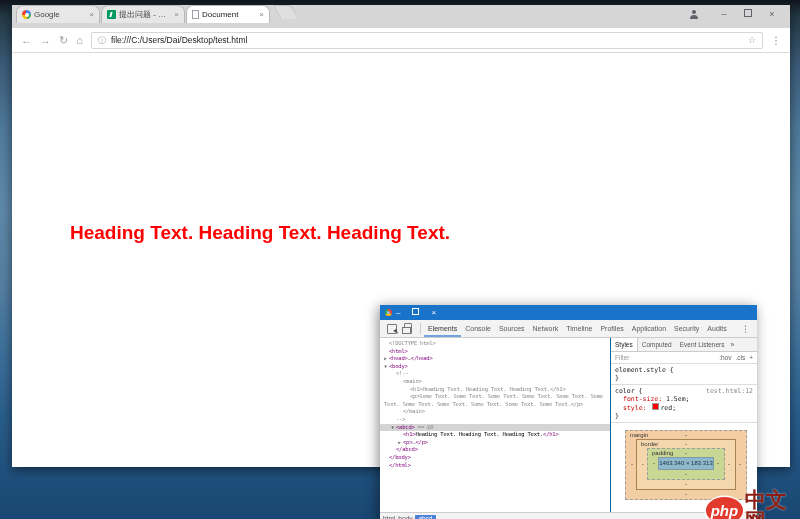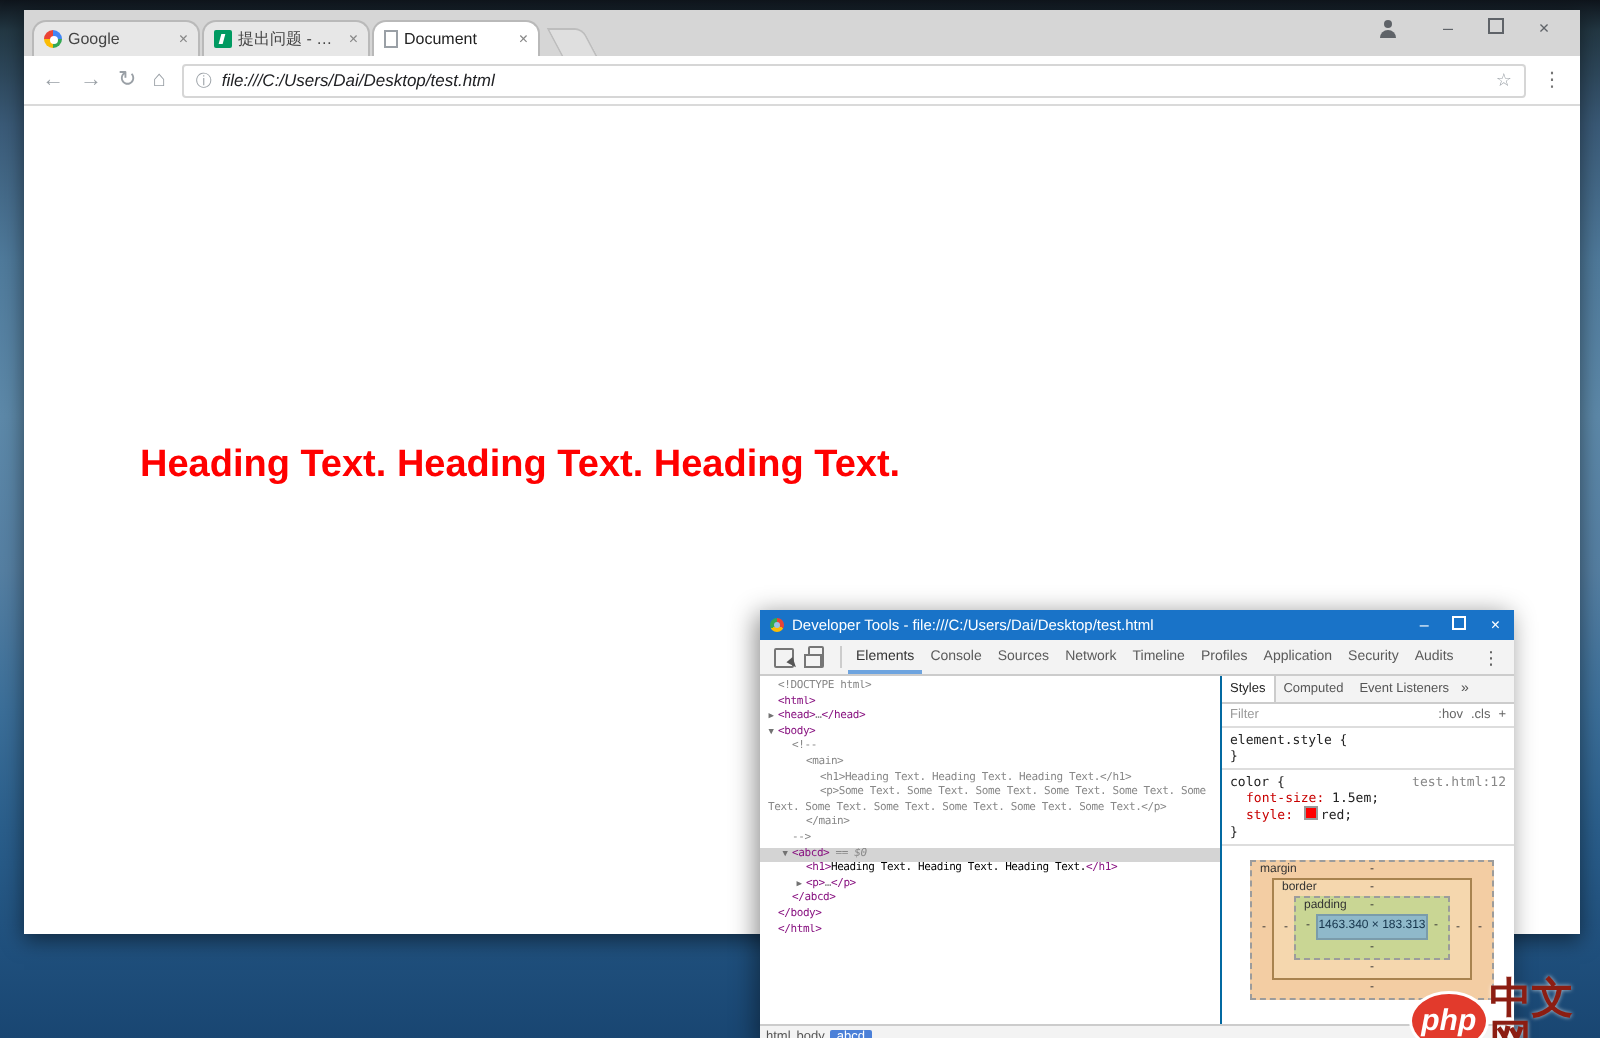--- a/index.html
+++ b/index.html
@@ -2,21 +2,21 @@
 <html><head>
 <meta charset="utf-8">
 <style>
   html,body{margin:0;padding:0;background:#000;}
   .screen{position:relative;width:800px;height:519px;overflow:hidden;
     font-family:"Liberation Sans",sans-serif;
     background:linear-gradient(180deg,#0f151c 0%,#233844 3%,#3a5a77 12%,#4f7a9b 25%,#5d89a9 40%,#557fa2 55%,#3c6f99 68%,#2a5e8b 80%,#1f4f7c 92%,#194672 100%);}
   
   .browser{position:absolute;left:12px;top:5px;width:778px;height:462px;background:#fff;
     box-shadow:0 3px 10px rgba(0,0,0,.5);display:flex;flex-direction:column;z-index:1;}
-  .tabstrip{height:23px;background:#d6d6d6;display:flex;align-items:flex-end;padding-left:4px;position:relative;flex:none;}
+  .tabstrip{height:23px;background:#d6d6d6;display:flex;align-items:flex-start;padding-left:4px;position:relative;flex:none;}
   .tabs{display:flex;align-items:flex-end;}
   .tab{height:18px;width:84px;box-sizing:border-box;display:flex;align-items:center;gap:3px;padding:0 5px;
     border-radius:7px 7px 0 0;font-size:8px;color:#444;background:#e7e7e7;border:1px solid #b9b9b9;border-bottom:none;margin-right:1px;}
   .tab.active{background:#fff;color:#222;z-index:2;}
   .tab-label{flex:1;white-space:nowrap;overflow:hidden;text-overflow:ellipsis;}
   .tab-close{color:#878787;font-size:8px;line-height:1;}
   .fav{flex:none;}
   .fav-google{width:9px;height:9px;border-radius:50%;background:conic-gradient(#4285f4 0 25%,#34a853 25% 50%,#fbbc05 50% 75%,#ea4335 75% 100%);position:relative;}
   .fav-google::after{content:"";position:absolute;inset:2.5px;background:#fff;border-radius:50%;}
   .fav-segmentfault{width:9px;height:9px;background:#009a61;border-radius:1px;position:relative;}
@@ -26,21 +26,21 @@
   .win-controls{position:absolute;right:6px;top:1px;display:flex;gap:0;align-items:center;height:16px;}
   .win-btn{width:24px;text-align:center;color:#5f6368;font-size:9px;line-height:16px;}
   .profile-ic{width:9px;height:9px;position:relative;margin-right:14px;}
   .profile-ic::before{content:"";position:absolute;left:2.5px;top:0;width:4px;height:4px;border-radius:50%;background:#5f6368;}
   .profile-ic::after{content:"";position:absolute;left:0.5px;bottom:0;width:8px;height:4px;border-radius:4px 4px 0 0;background:#5f6368;}
   .max-glyph{display:inline-block;width:6px;height:6px;border:1px solid #5f6368;}
   .toolbar{height:24px;background:#fff;display:flex;align-items:center;gap:8px;padding:0 9px;border-bottom:1px solid #dadada;flex:none;}
   .nav-ic{color:#9aa0a6;font-size:11px;line-height:1;}
   .urlbox{flex:1;height:15px;border:1px solid #d6d6d6;border-radius:2px;display:flex;align-items:center;gap:5px;padding:0 6px;font-size:8.5px;color:#202124;}
   .info-ic{color:#9aa0a6;font-size:8px;}
-  .url-text{flex:1;white-space:nowrap;overflow:hidden;font-style:italic;}
+  .url-text{flex:1;white-space:nowrap;overflow:hidden;}
   .star-ic{color:#9aa0a6;font-size:9px;}
   .menu-ic{color:#757575;font-size:10px;letter-spacing:0;}
   .page{flex:1;background:#fff;position:relative;overflow:hidden;}
   .page-h1{position:absolute;left:58px;top:169px;font-size:19px;font-weight:bold;color:#ff0000;white-space:nowrap;}
   .page-p{position:absolute;left:58px;top:211px;font-size:12px;color:#ff0000;white-space:nowrap;}
   
   .devtools{position:absolute;left:380px;top:305px;width:377px;height:218px;background:#fff;
     box-shadow:-2px 2px 12px rgba(0,0,0,.45);display:flex;flex-direction:column;z-index:10;}
   .dt-title{height:15px;background:#1973c8;color:#fff;display:flex;align-items:center;gap:4px;padding:0 5px;font-size:7.5px;flex:none;}
   .dt-fav{width:7px;height:7px;border-radius:50%;background:conic-gradient(#ea4335 0 33%,#fbbc05 33% 66%,#34a853 66% 100%);position:relative;flex:none;}
@@ -149,21 +149,20 @@
       <span class="menu-ic">⋮</span>
     </div>
     <div class="page">
       <div class="page-h1">Heading Text. Heading Text. Heading Text.</div>
     </div>
   </div>
 
   <div class="devtools">
     <div class="dt-title">
       <span class="dt-fav"></span>
-      <span class="dt-ttl">Developer Tools - file:///C:/Users/Dai/Desktop/test.html</span>
       <span class="dt-win">
         <span>–</span>
         <span><span class="dt-max"></span></span>
         <span>×</span>
       </span>
     </div>
     <div class="dt-toolbar">
       <span class="ic-inspect"></span>
       <span class="ic-device"></span>
       <span class="dt-sep"></span>

